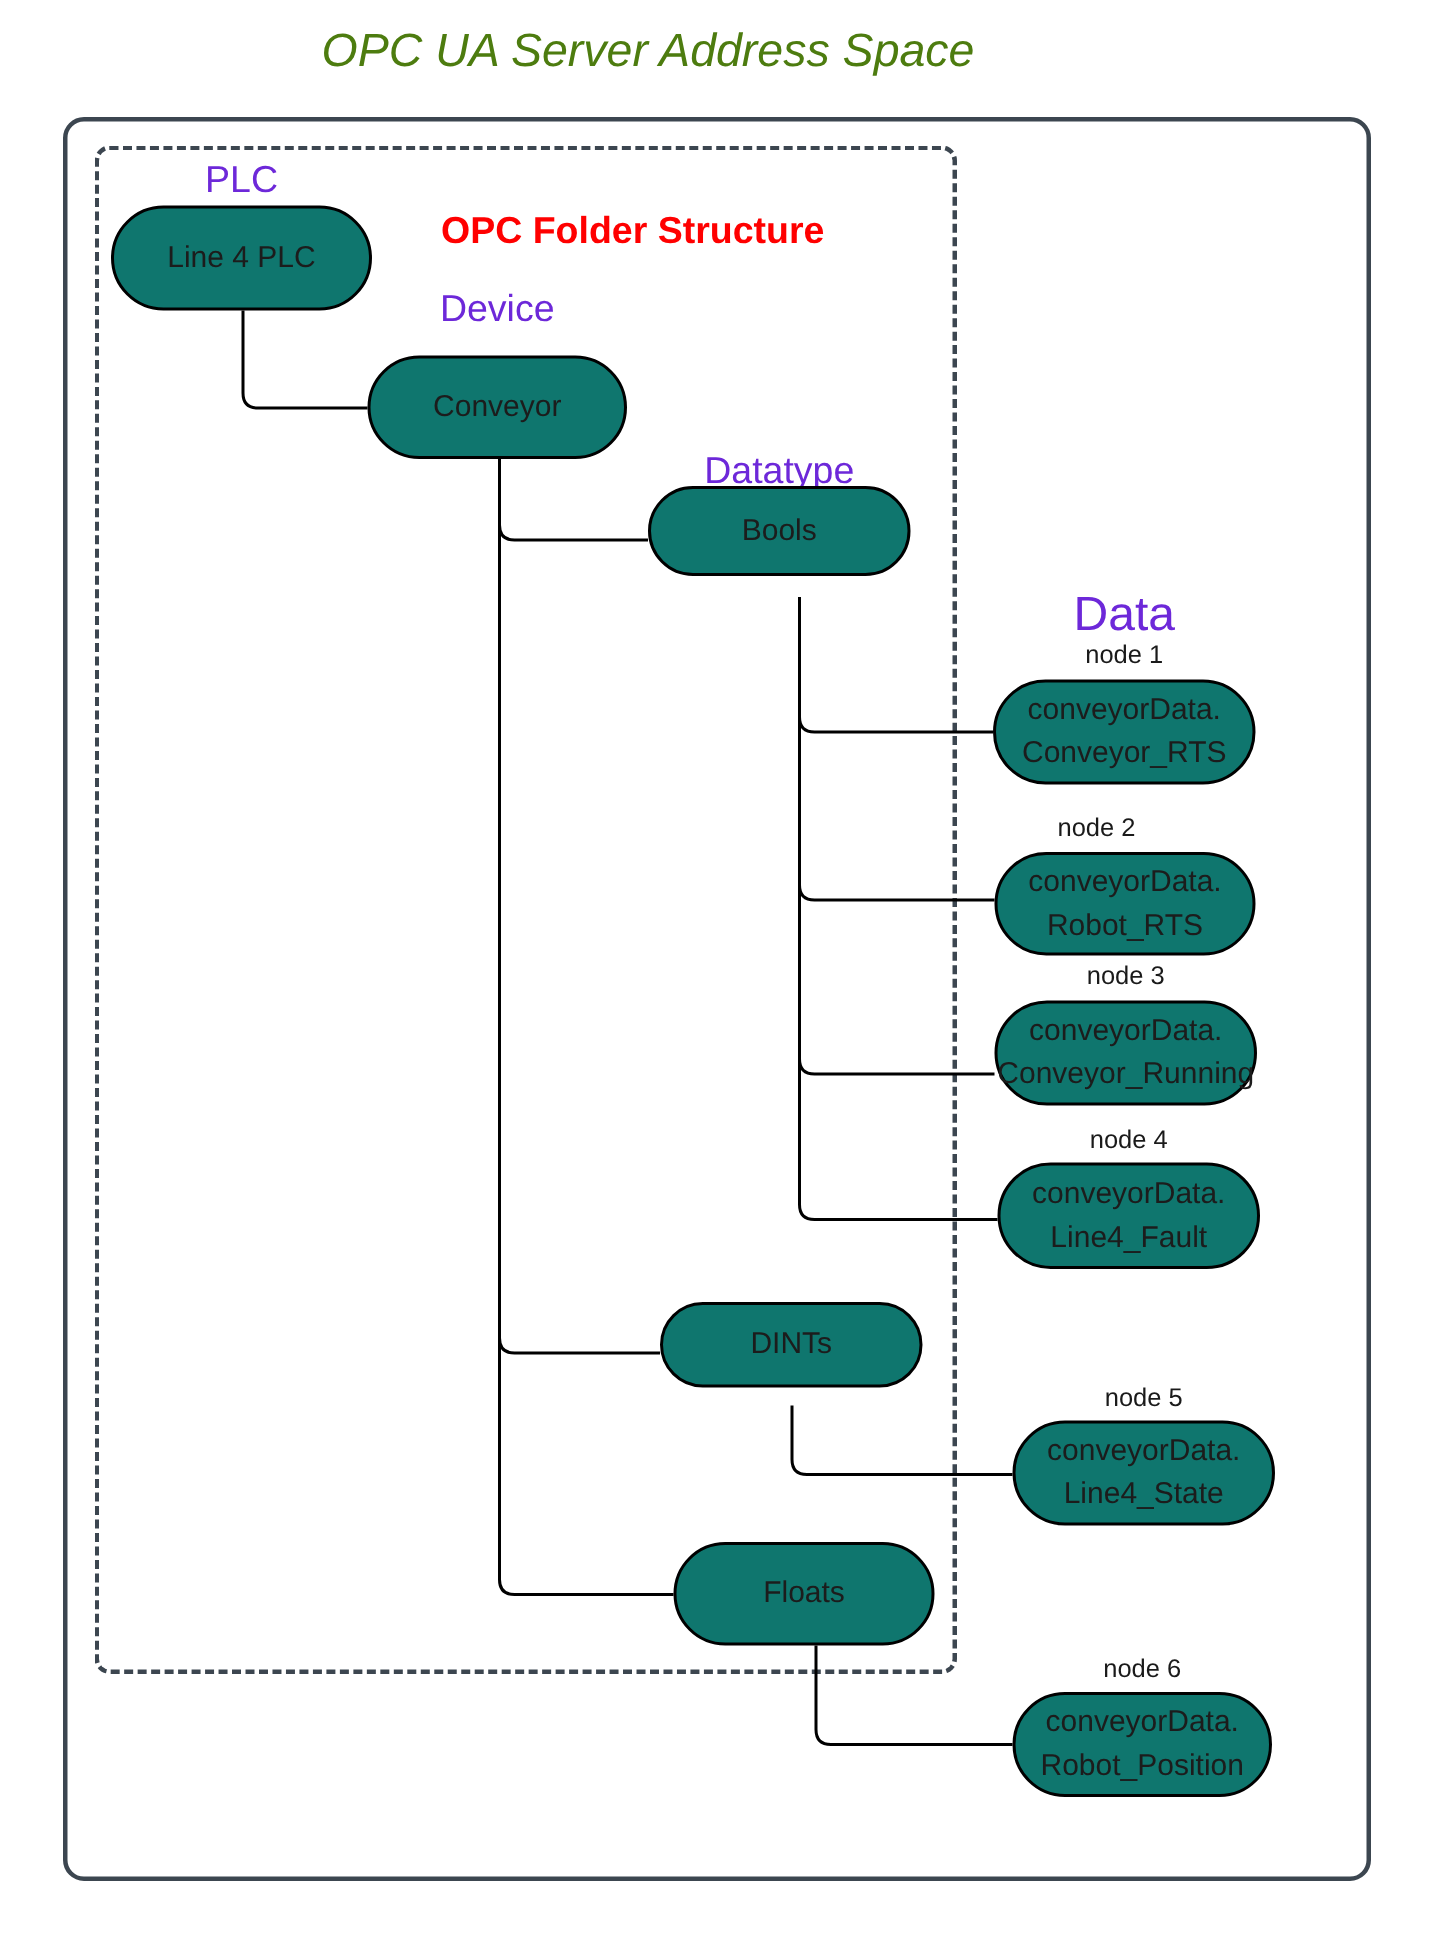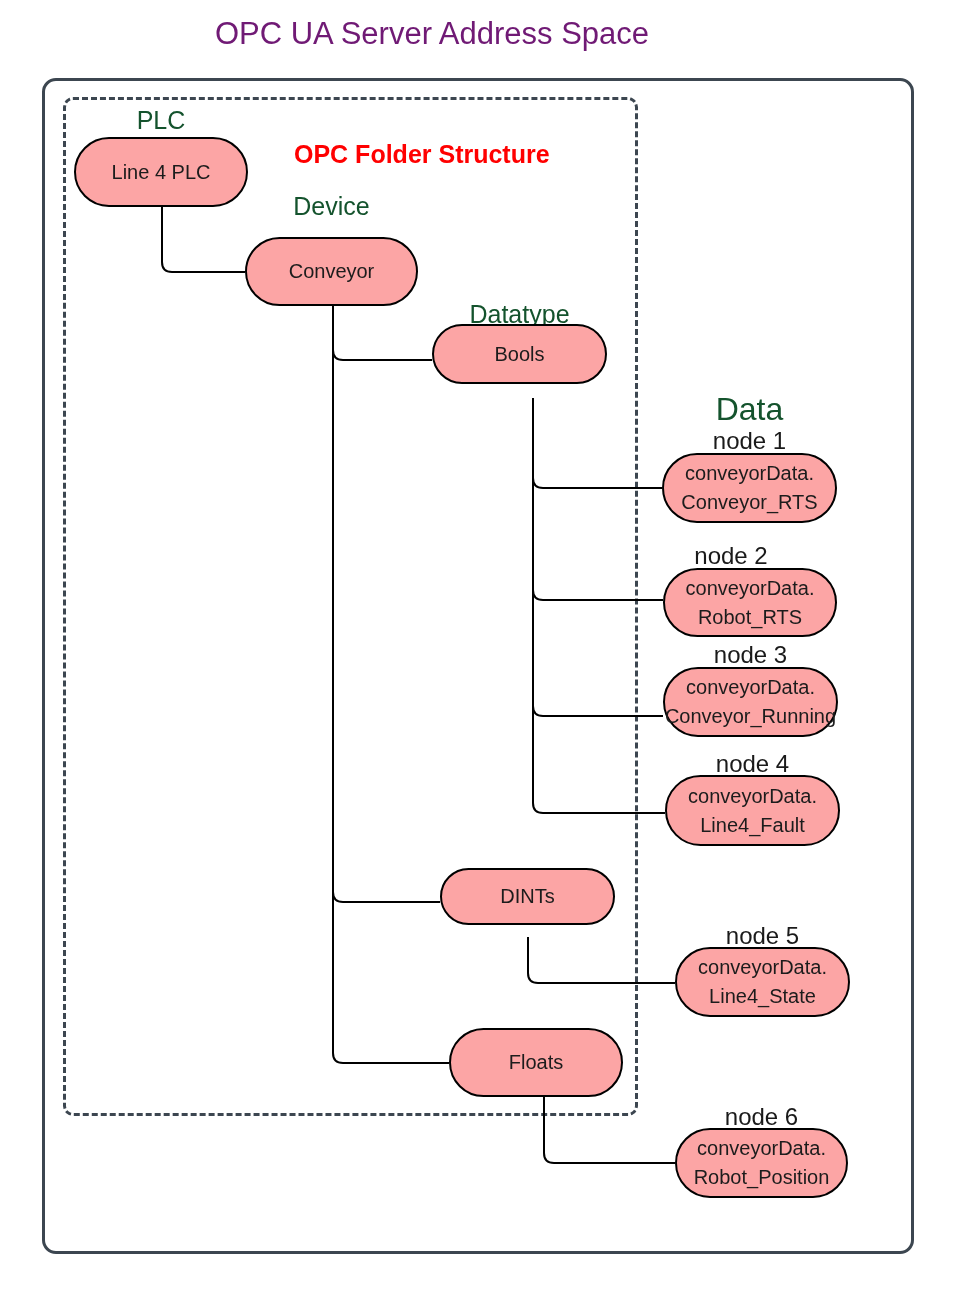--- a/index.html
+++ b/index.html
@@ -8,22 +8,23 @@
     position: relative;
     font-family: "Liberation Sans", "DejaVu Sans", sans-serif;
     color: #151515;
     overflow: hidden;
   }
   .title {
     position: absolute;
     top: 16px; left: 0; width: 864px;
     text-align: center;
     font-size: 31px;
-    color: #701a75;
+    color: #4d7c0f;
     letter-spacing: 0px;
+    font-style: italic;
   }
   .outer-frame {
     position: absolute;
     left: 42px; top: 78px; width: 872px; height: 1176px;
     border: 3px solid #3c4650;
     border-radius: 14px;
     background: transparent;
   }
   .dashed-frame {
     position: absolute;
@@ -32,45 +33,45 @@
     border-radius: 10px;
     background: transparent;
   }
   svg.connectors {
     position: absolute;
     left: 0; top: 0; width: 955px; height: 1304px;
     pointer-events: none;
   }
   .pill {
     position: absolute;
-    background: #fca5a5;
+    background: #0f766e;
     border: 2px solid #000000;
     border-radius: 36px;
     display: flex;
     flex-direction: column;
     align-items: center;
     justify-content: center;
     font-size: 20px;
     line-height: 29px;
     white-space: nowrap;
     color: #1c1c1c;
     text-align: center;
   }
   .pill .pill-line { pointer-events: none; }
   .hdr {
     position: absolute;
     text-align: center;
     font-size: 25px;
-    color: #14532d;
+    color: #6d28d9;
     white-space: nowrap;
   }
   .node-label {
     position: absolute;
     text-align: center;
-    font-size: 24px;
+    font-size: 17px;
     color: #1a1a1a;
     white-space: nowrap;
   }
   .annotation-red {
     position: absolute;
     left: 294px; top: 140px;
     font-size: 25px;
     color: #ff0000;
     white-space: nowrap;
     font-weight: bold;

